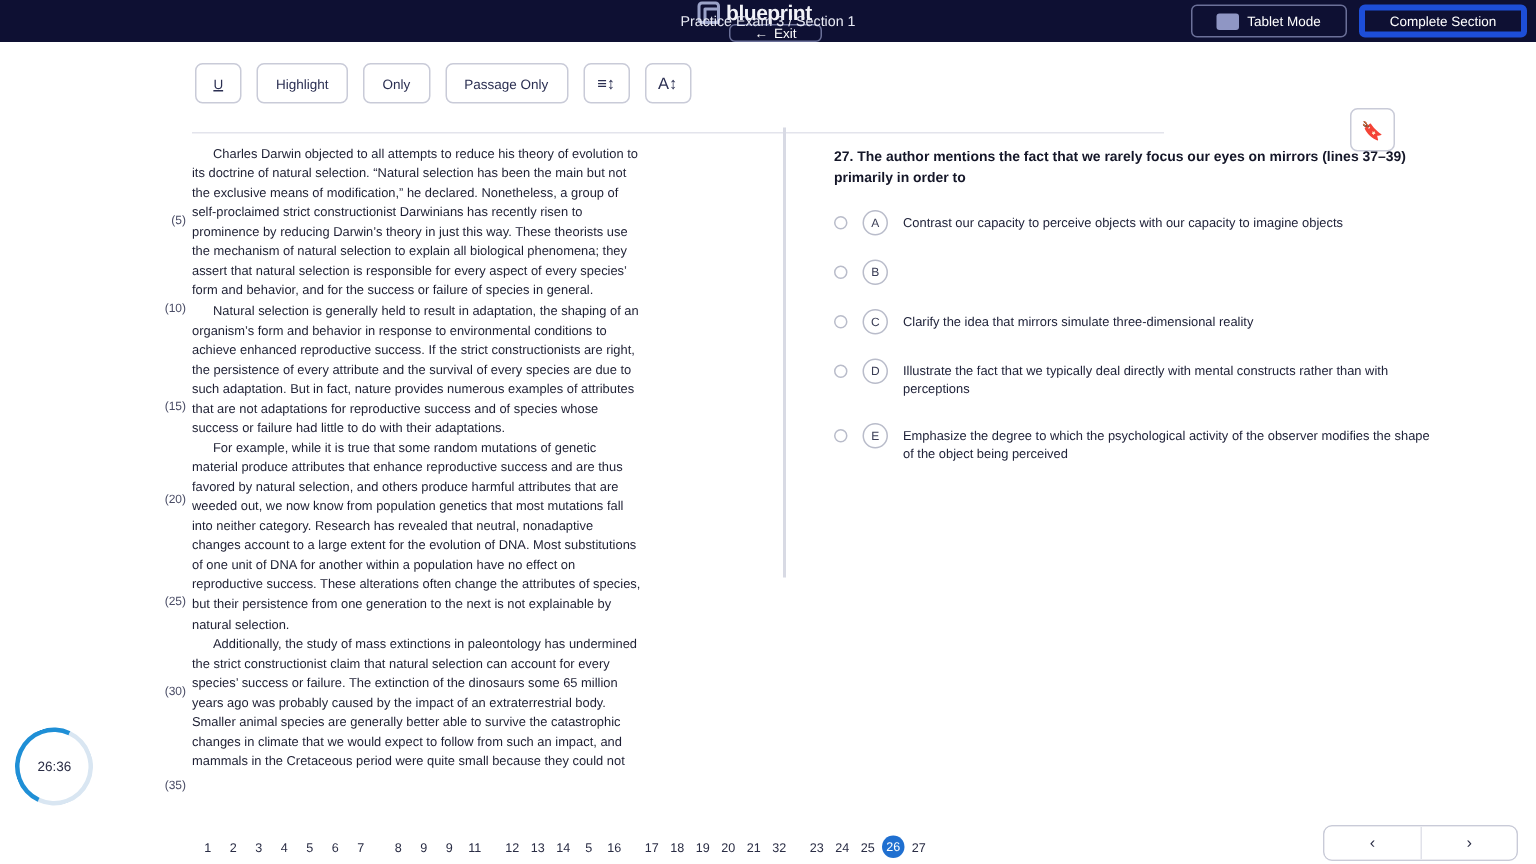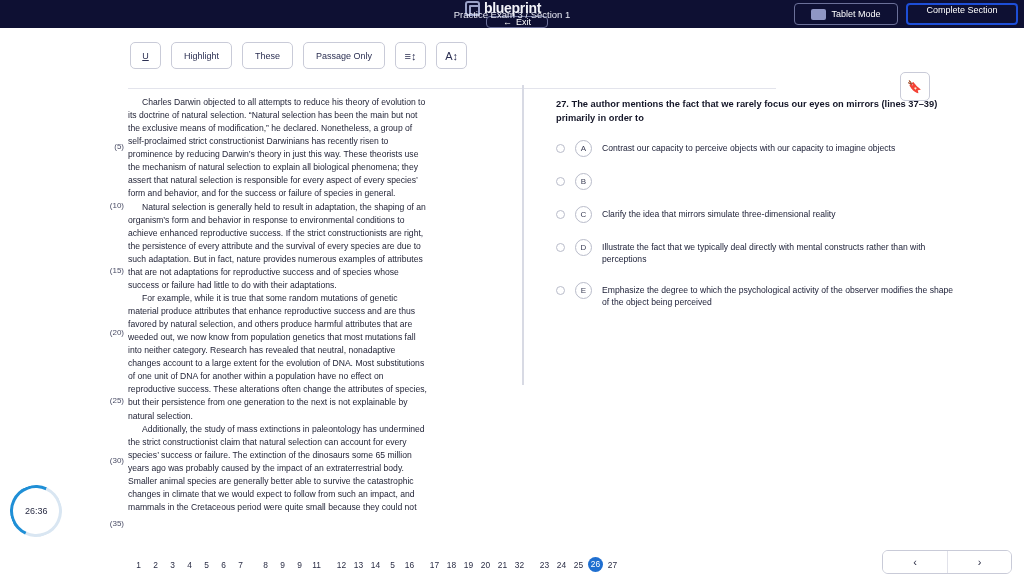--- a/index.html
+++ b/index.html
@@ -57,23 +57,23 @@
     border: 1px solid #6b7099; border-radius: 4px;
     background: transparent; color: #ffffff;
     font-size: 9px; display: flex; align-items: center; justify-content: center; gap: 5px;
     cursor: pointer;
   }
   .tablet-icon {
     width: 15px; height: 11px; background: #8f96c4; border-radius: 2px; display: inline-block;
   }
   .complete-btn {
     width: 112px; height: 22px;
-    border: 2px solid #1d4ed8; border-radius: 4px;
+    border: 4px solid #1d4ed8; border-radius: 4px;
     background: transparent; color: #ffffff;
-    font-size: 9px; display: flex; align-items: flex-start; justify-content: center;
+    font-size: 9px; display: flex; align-items: center; justify-content: center;
     cursor: pointer;
   }
 
   
   .toolbar {
     position: absolute; top: 28px; left: 0; width: 1024px; height: 60px;
     background: #ffffff;
   }
   .tools { position: absolute; left: 130px; top: 14px; display: flex; gap: 10px; align-items: center; }
   .tool {
@@ -207,21 +207,21 @@
 
   <div class="toolbar">
     <div class="tools">
       <div class="tool square">
         <u>U</u>
       </div>
       <div class="tool">
         <span>Highlight</span>
       </div>
       <div class="tool">
-        <span>These</span>
+        <span>Only</span>
       </div>
       <div class="tool">
         <span>Passage Only</span>
       </div>
       <div class="tool square">
         <span class="tool-icon-lines">≡↕</span>
       </div>
       <div class="tool square">
         <span class="tool-icon-lines">A↕</span>
       </div>

